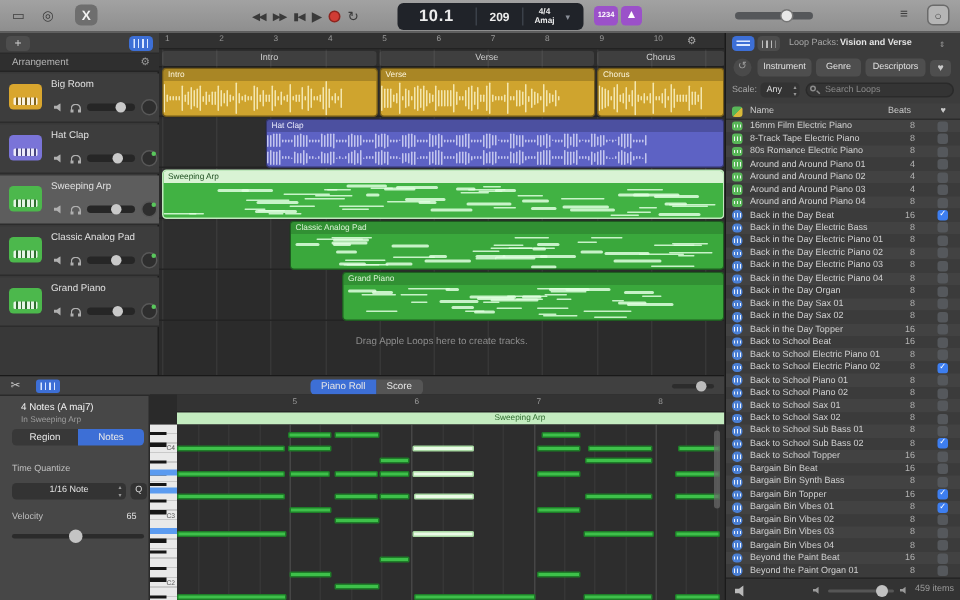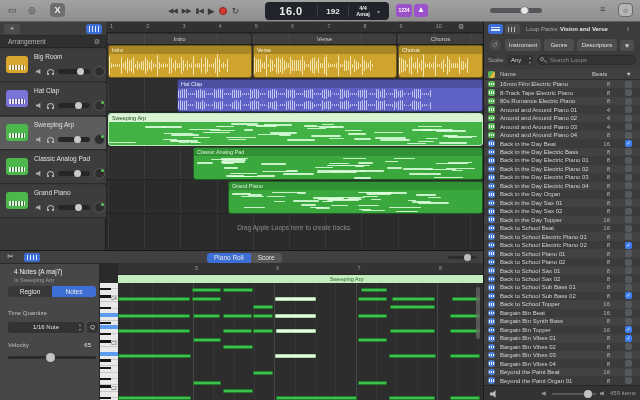--- a/index.html
+++ b/index.html
@@ -165,23 +165,23 @@
     <span class="xbadge">X</span>
     <div class="transport">
       <span class="tr-btn">◀◀</span>
       <span class="tr-btn">▶▶</span>
       <span class="tr-btn">▮◀</span>
       <span class="tr-btn tr-play">▶</span>
       <span class="rec-dot"></span>
       <span class="tr-btn tr-play">↻</span>
     </div>
     <div class="lcd">
-      <div class="lcd-pos">16.0</div>
+      <div class="lcd-pos">10.1</div>
       <div class="lcd-div"></div>
-      <div class="lcd-tempo">192</div>
+      <div class="lcd-tempo">209</div>
       <div class="lcd-div"></div>
       <div class="lcd-sig">
         <div>4/4</div>
         <div>Amaj</div>
       </div>
       <div class="lcd-chev">▾</div>
     </div>
     <div class="badge badge1">1234</div>
     <div class="badge badge2">▲</div>
     <div class="mvol">

